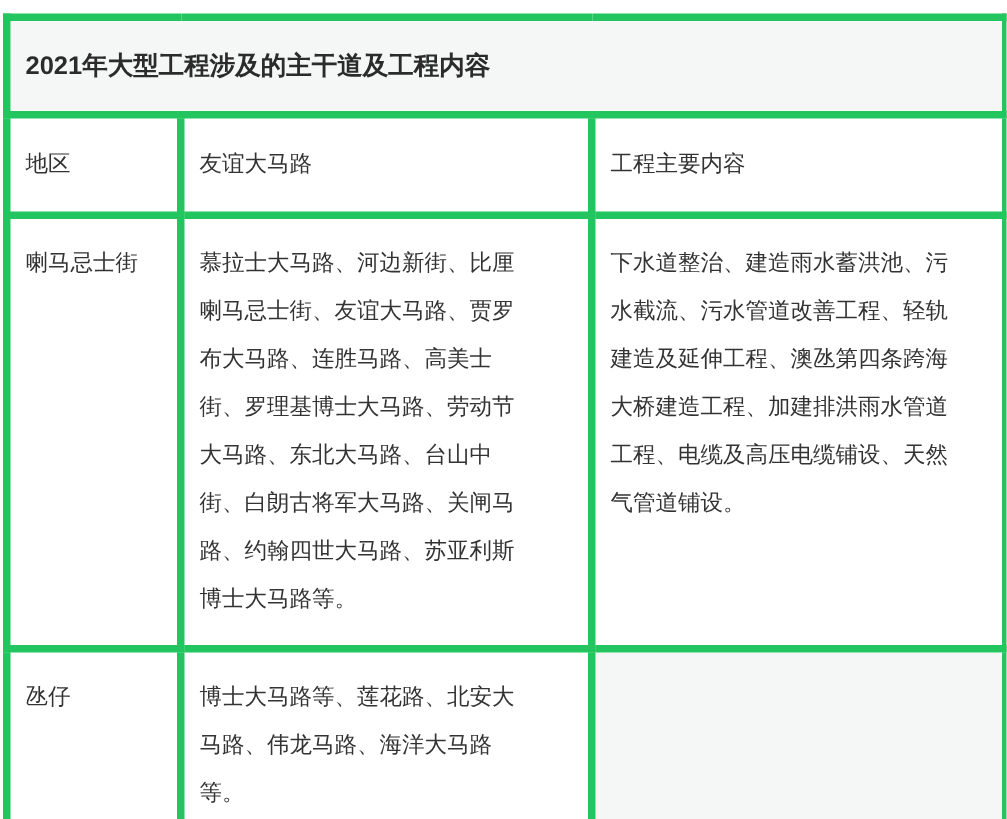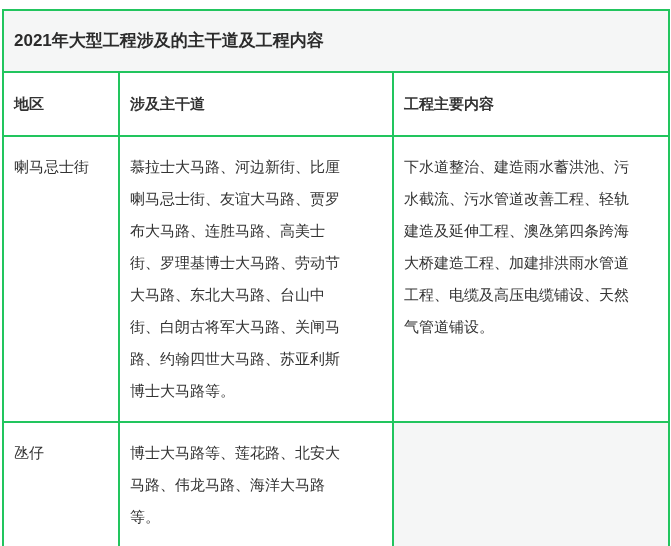--- a/index.html
+++ b/index.html
@@ -19,42 +19,42 @@
   table.projects-table {
     border-collapse: collapse;
     table-layout: fixed;
     width: 666px;
     margin: 9px 3px 0 2px;
   }
   col.c1 { width: 116px; }
   col.c2 { width: 274px; }
   col.c3 { width: 276px; }
   th, td {
-    border: 2px solid #22c55e;
+    border: 5px solid #22c55e;
     vertical-align: top;
     text-align: left;
     color: #333333;
     font-size: 15px;
     font-weight: 400;
     line-height: 32px;
     padding: 14px 12px 14px 10px;
     white-space: pre-line;
     overflow: hidden;
   }
   th.title-cell {
     background: #f5f6f6;
     color: #2b2b2b;
     font-size: 17px;
     font-weight: 700;
     line-height: 28px;
     padding: 16px 12px 16px 10px;
     white-space: normal;
   }
   th.hdr {
-    font-weight: 700;
+    font-weight: 400;
     padding-top: 15px;
     padding-bottom: 15px;
   }
   tr.row-taipa td { height: 99px; font-family: Liberation Serif, serif; }
   td.empty-cell { background: #f5f6f6; }
 </style>
 </head>
 <body>
 
 <div class="page">
@@ -63,21 +63,21 @@
       <col class="c1">
       <col class="c2">
       <col class="c3">
     </colgroup>
     <thead>
       <tr>
         <th colspan="3" class="title-cell">2021年大型工程涉及的主干道及工程内容</th>
       </tr>
       <tr>
         <th class="hdr">地区</th>
-        <th class="hdr">涉及主干道</th>
+        <th class="hdr">友谊大马路</th>
         <th class="hdr">工程主要内容</th>
       </tr>
     </thead>
     <tbody>
       <tr class="row-macau">
         <td>喇马忌士街</td>
         <td>慕拉士大马路、河边新街、比厘
 喇马忌士街、友谊大马路、贾罗
 布大马路、连胜马路、高美士
 街、罗理基博士大马路、劳动节

